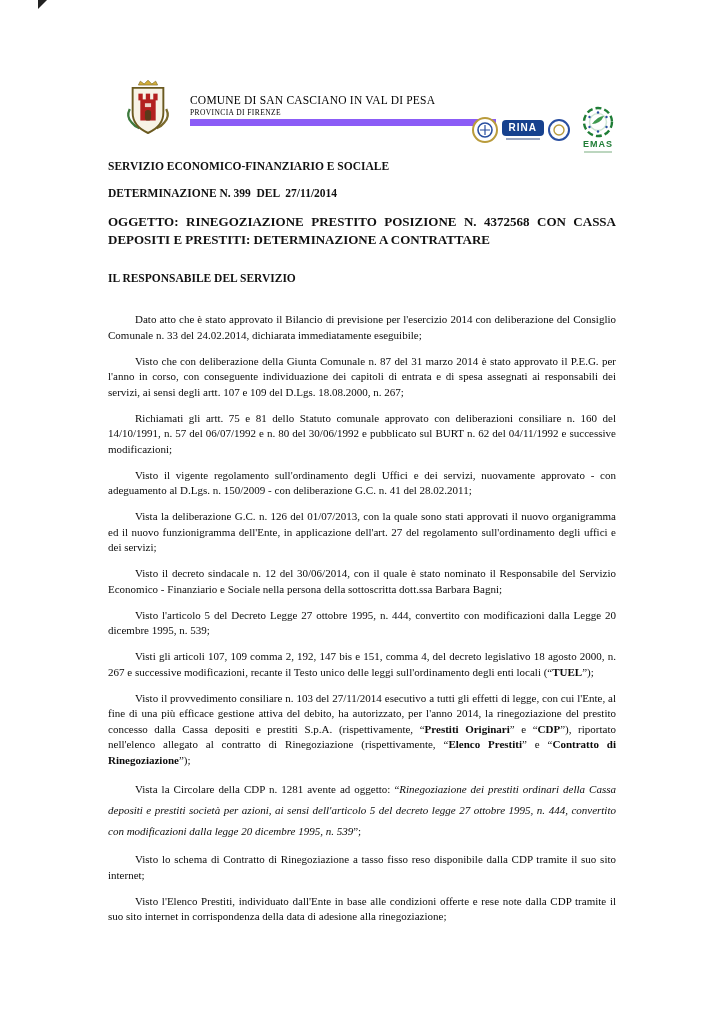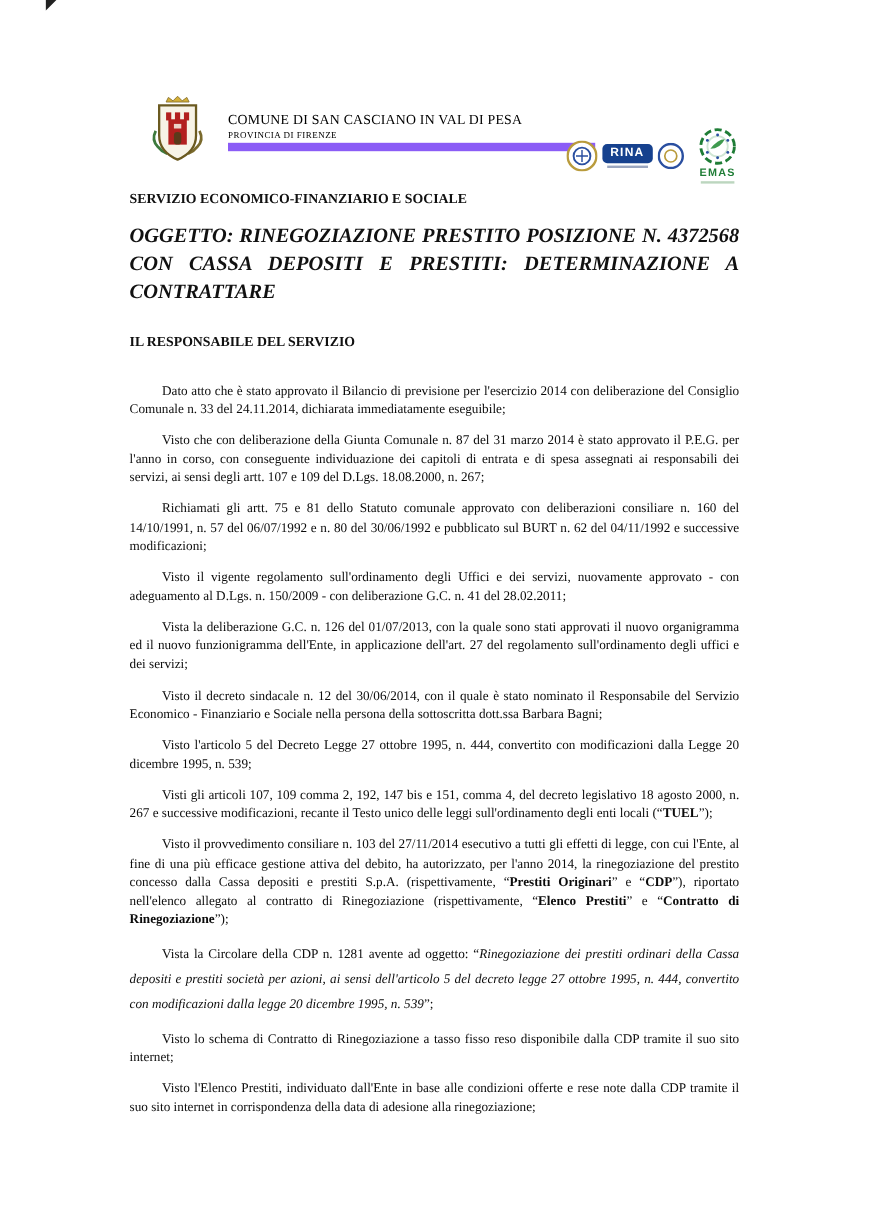--- a/index.html
+++ b/index.html
@@ -47,21 +47,21 @@
     font-family: "Liberation Sans", sans-serif; font-weight: bold;
     color: #1f7d36; font-size: 9px; letter-spacing: 1px; margin-top: 1px;
   }
   .emas-microtext { width: 28px; height: 2px; background: #bcd6bf; margin-top: 2px; }
   
   .title-block { margin-top: 16px; }
   .t-center { }
   .t-bold { font-weight: bold; }
   .service-title { font-size: 11.5px; margin: 18px 0 0 0; }
   .determination-line { font-size: 11.5px; margin: 15px 0 0 0; white-space: pre-wrap; }
-  .subject-line { font-size: 17px; margin: 14px 0 0 0; text-align: justify; line-height: 1.35; font-style: italic; }
+  .subject-line { font-size: 13px; margin: 14px 0 0 0; text-align: justify; line-height: 1.35; }
   .responsible-heading { font-size: 11.5px; margin: 24px 0 0 0; }
   
   .body-text { margin-top: 28px; }
   .body-text p {
     font-size: 11px; line-height: 15.5px;
     text-align: justify; text-indent: 27px;
     margin: 0 0 10.5px 0; color: #0b0b0b;
   }
   .body-text p.wide { line-height: 21px; }
   .seg-b { font-weight: bold; }
@@ -123,26 +123,27 @@
           <path d="M10 18 q6 -8 12 -8 q-4 8 -12 8 z" fill="#3f9a4f"></path>
         </svg>
         <div class="emas-label">EMAS</div>
         <div class="emas-microtext"></div>
       </div>
     </div>
   </header>
 
   <div class="title-block">
     <p class="service-title t-center t-bold">SERVIZIO ECONOMICO-FINANZIARIO E SOCIALE</p>
+    <p class="determination-line t-center t-bold">DETERMINAZIONE N. 399  DEL  27/11/2014</p>
     <p class="subject-line t-bold">OGGETTO: RINEGOZIAZIONE PRESTITO POSIZIONE N. 4372568 CON CASSA DEPOSITI E PRESTITI: DETERMINAZIONE A CONTRATTARE</p>
     <p class="responsible-heading t-center t-bold">IL RESPONSABILE DEL SERVIZIO</p>
   </div>
 
   <div class="body-text" id="paragraphs">
-      <p><span>Dato atto che è stato approvato il Bilancio di previsione per l'esercizio 2014 con deliberazione del Consiglio Comunale n. 33 del 24.11.2014, dichiarata immediatamente eseguibile;</span></p>
+      <p><span>Dato atto che è stato approvato il Bilancio di previsione per l'esercizio 2014 con deliberazione del Consiglio Comunale n. 33 del 24.02.2014, dichiarata immediatamente eseguibile;</span></p>
       <p><span>Visto che con deliberazione della Giunta Comunale n. 87 del 31 marzo 2014 è stato approvato il P.E.G. per l'anno in corso,  con conseguente individuazione dei capitoli di entrata e di spesa assegnati ai responsabili dei servizi, ai sensi degli artt. 107 e 109 del D.Lgs. 18.08.2000, n. 267;</span></p>
       <p><span>Richiamati gli artt. 75 e 81 dello Statuto comunale approvato con deliberazioni consiliare n. 160 del 14/10/1991, n. 57 del 06/07/1992 e n. 80 del 30/06/1992 e pubblicato sul BURT n. 62 del 04/11/1992 e successive modificazioni;</span></p>
       <p><span>Visto il vigente regolamento sull'ordinamento degli Uffici e dei servizi, nuovamente approvato - con adeguamento al D.Lgs. n. 150/2009 - con deliberazione G.C. n. 41 del 28.02.2011;</span></p>
       <p><span>Vista la deliberazione G.C. n. 126 del 01/07/2013, con la quale sono stati approvati il nuovo organigramma ed il nuovo funzionigramma dell'Ente, in applicazione dell'art. 27 del regolamento sull'ordinamento degli uffici e dei servizi;</span></p>
       <p><span>Visto il decreto sindacale n. 12 del 30/06/2014, con il quale è stato nominato il Responsabile del Servizio Economico - Finanziario e Sociale nella persona della sottoscritta dott.ssa Barbara Bagni;</span></p>
       <p><span>Visto l'articolo 5 del Decreto Legge 27 ottobre 1995, n. 444, convertito con modificazioni dalla Legge 20 dicembre 1995, n. 539;</span></p>
       <p><span>Visti gli articoli 107, 109 comma 2, 192, 147 bis e 151, comma 4, del decreto legislativo 18 agosto 2000, n. 267 e successive modificazioni, recante il Testo unico delle leggi sull'ordinamento degli enti locali (“</span><span class="seg-b">TUEL</span><span>”);</span></p>
       <p><span>Visto il provvedimento consiliare n. 103 del 27/11/2014  esecutivo a tutti gli effetti di legge, con cui l'Ente, al fine di una più efficace gestione attiva del debito, ha autorizzato, per l'anno 2014, la rinegoziazione del prestito concesso dalla Cassa depositi e prestiti S.p.A. (rispettivamente, “</span><span class="seg-b">Prestiti Originari</span><span>” e “</span><span class="seg-b">CDP</span><span>”), riportato nell'elenco allegato al contratto di Rinegoziazione (rispettivamente, “</span><span class="seg-b">Elenco Prestiti</span><span>” e “</span><span class="seg-b">Contratto di Rinegoziazione</span><span>”);</span></p>
       <p class="wide"><span>Vista la Circolare della CDP n. 1281 avente ad oggetto: “</span><span class="seg-i">Rinegoziazione dei prestiti ordinari della Cassa depositi e prestiti società per azioni, ai sensi dell'articolo 5 del decreto legge 27 ottobre 1995, n. 444, convertito con modificazioni dalla legge 20 dicembre 1995, n. 539</span><span>”;</span></p>
       <p><span>Visto lo schema di Contratto di Rinegoziazione a tasso fisso reso disponibile dalla CDP tramite il suo sito internet;</span></p>

